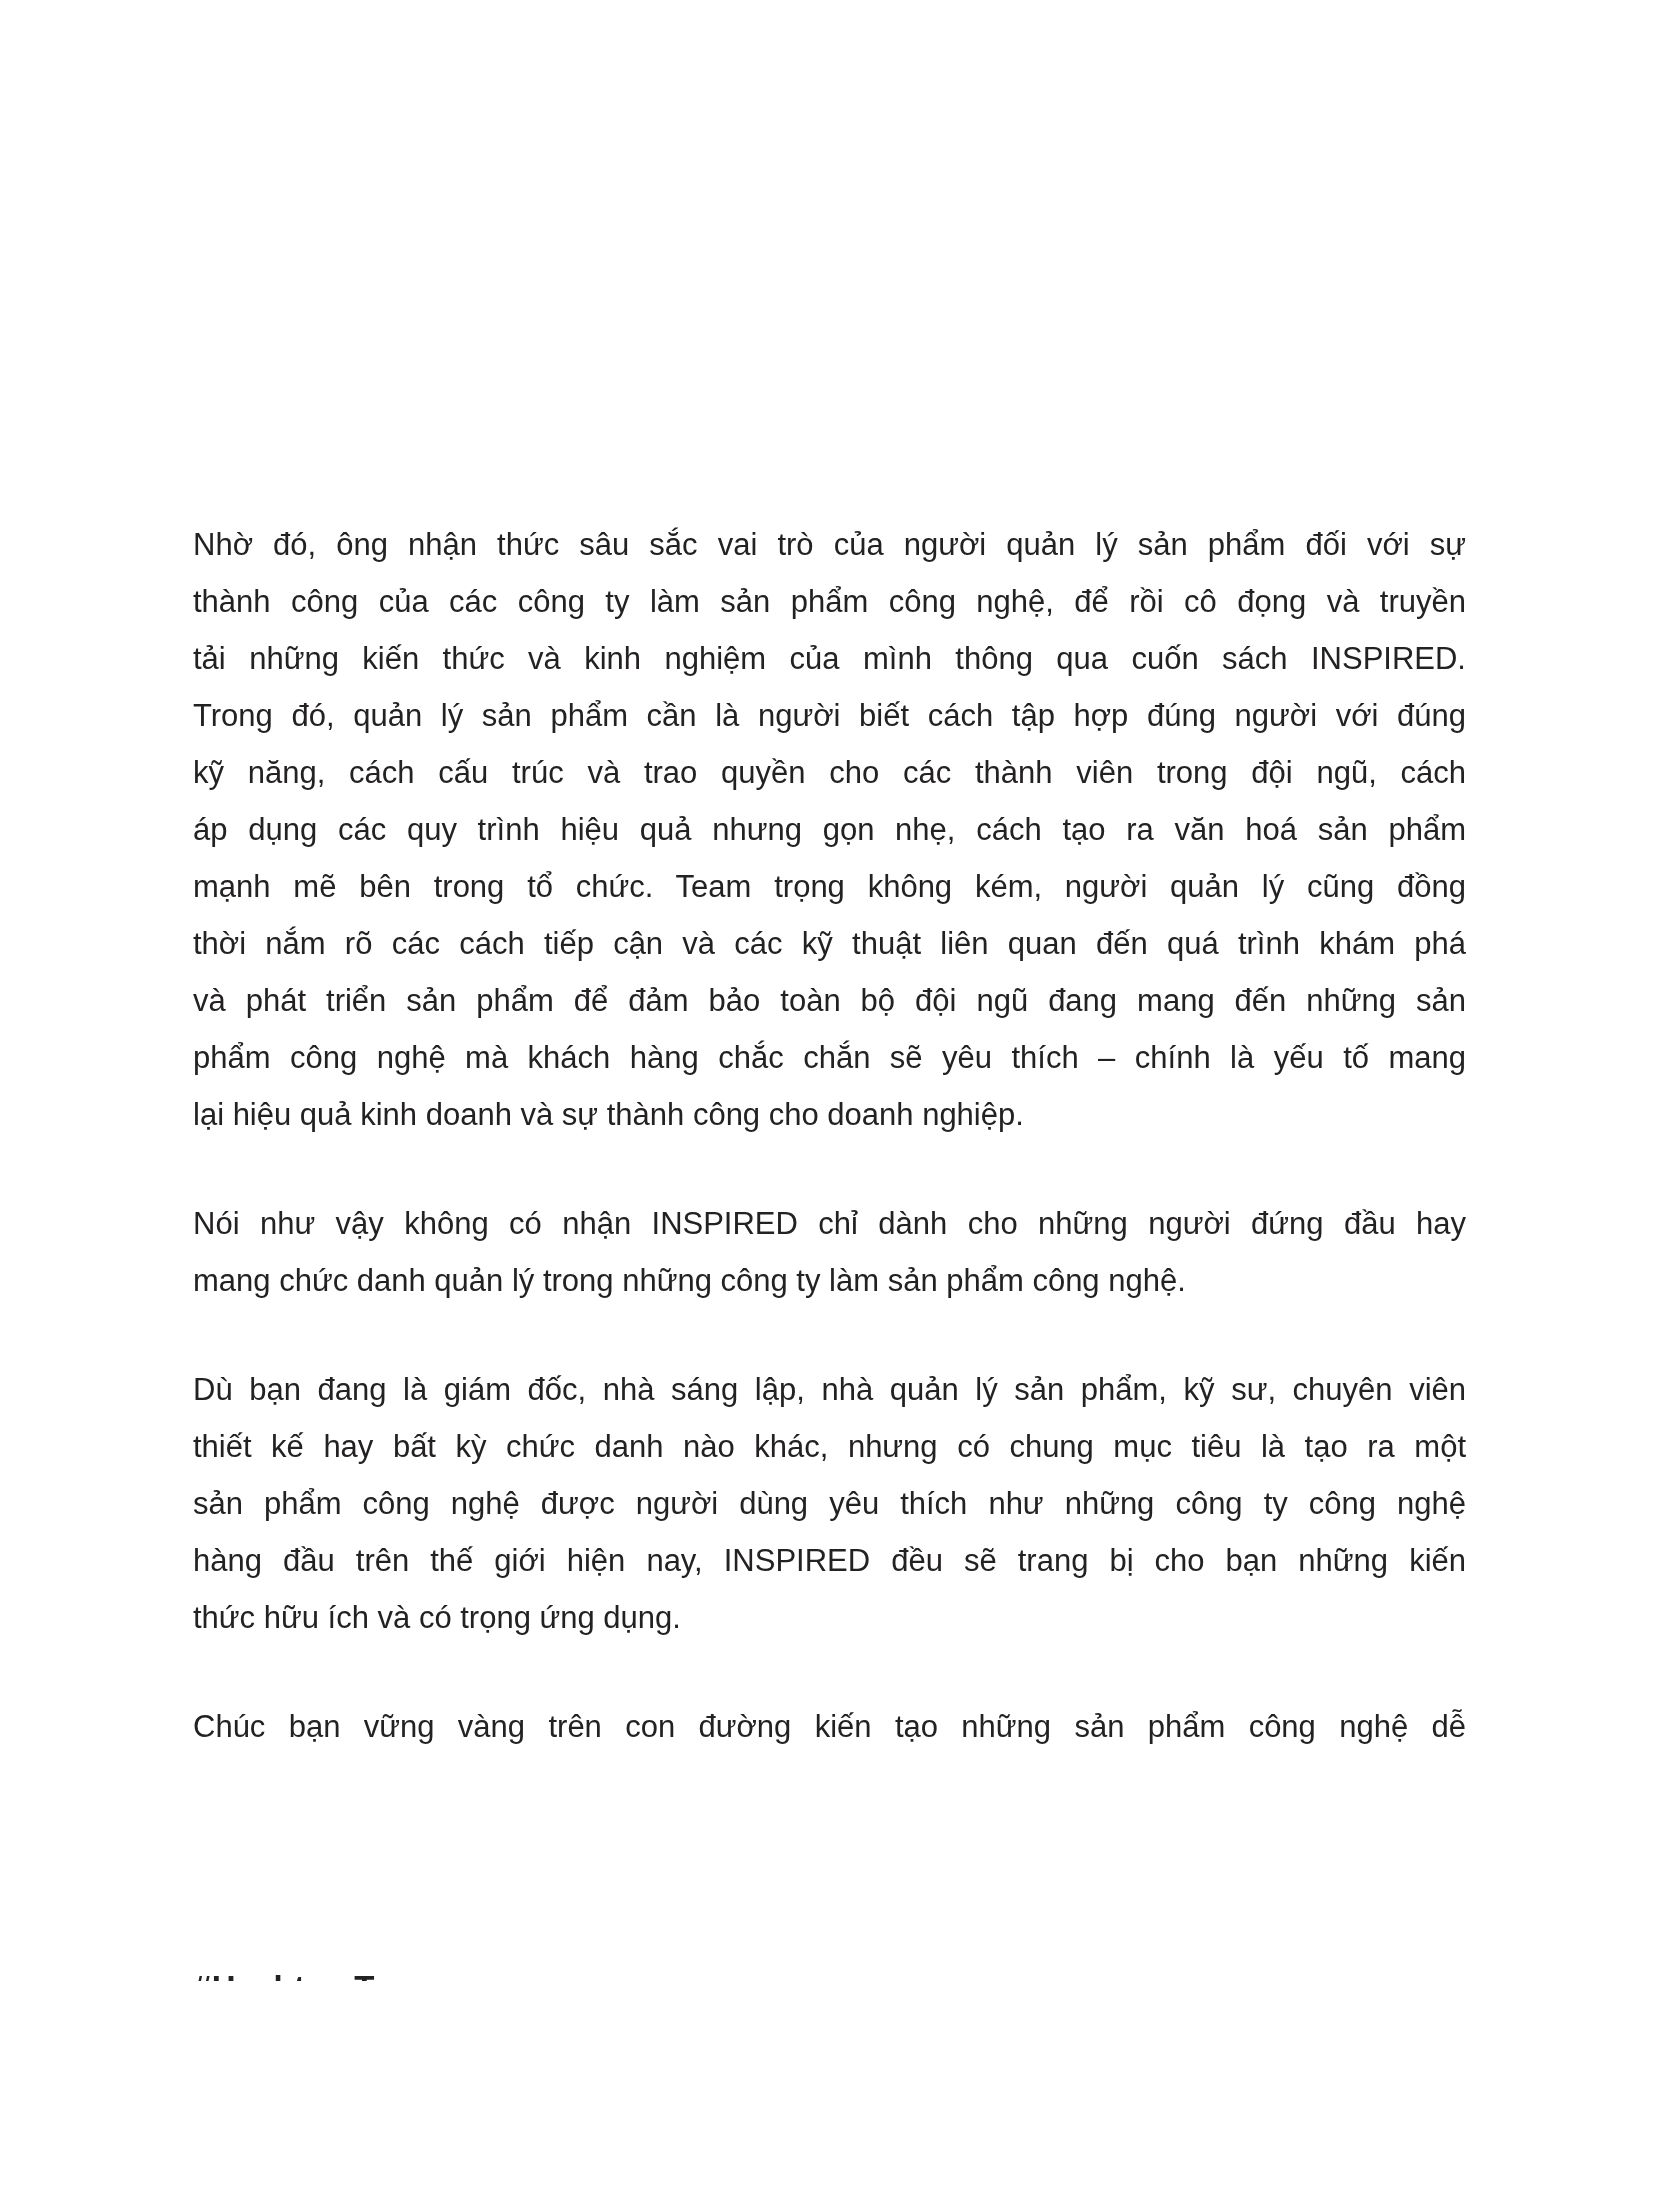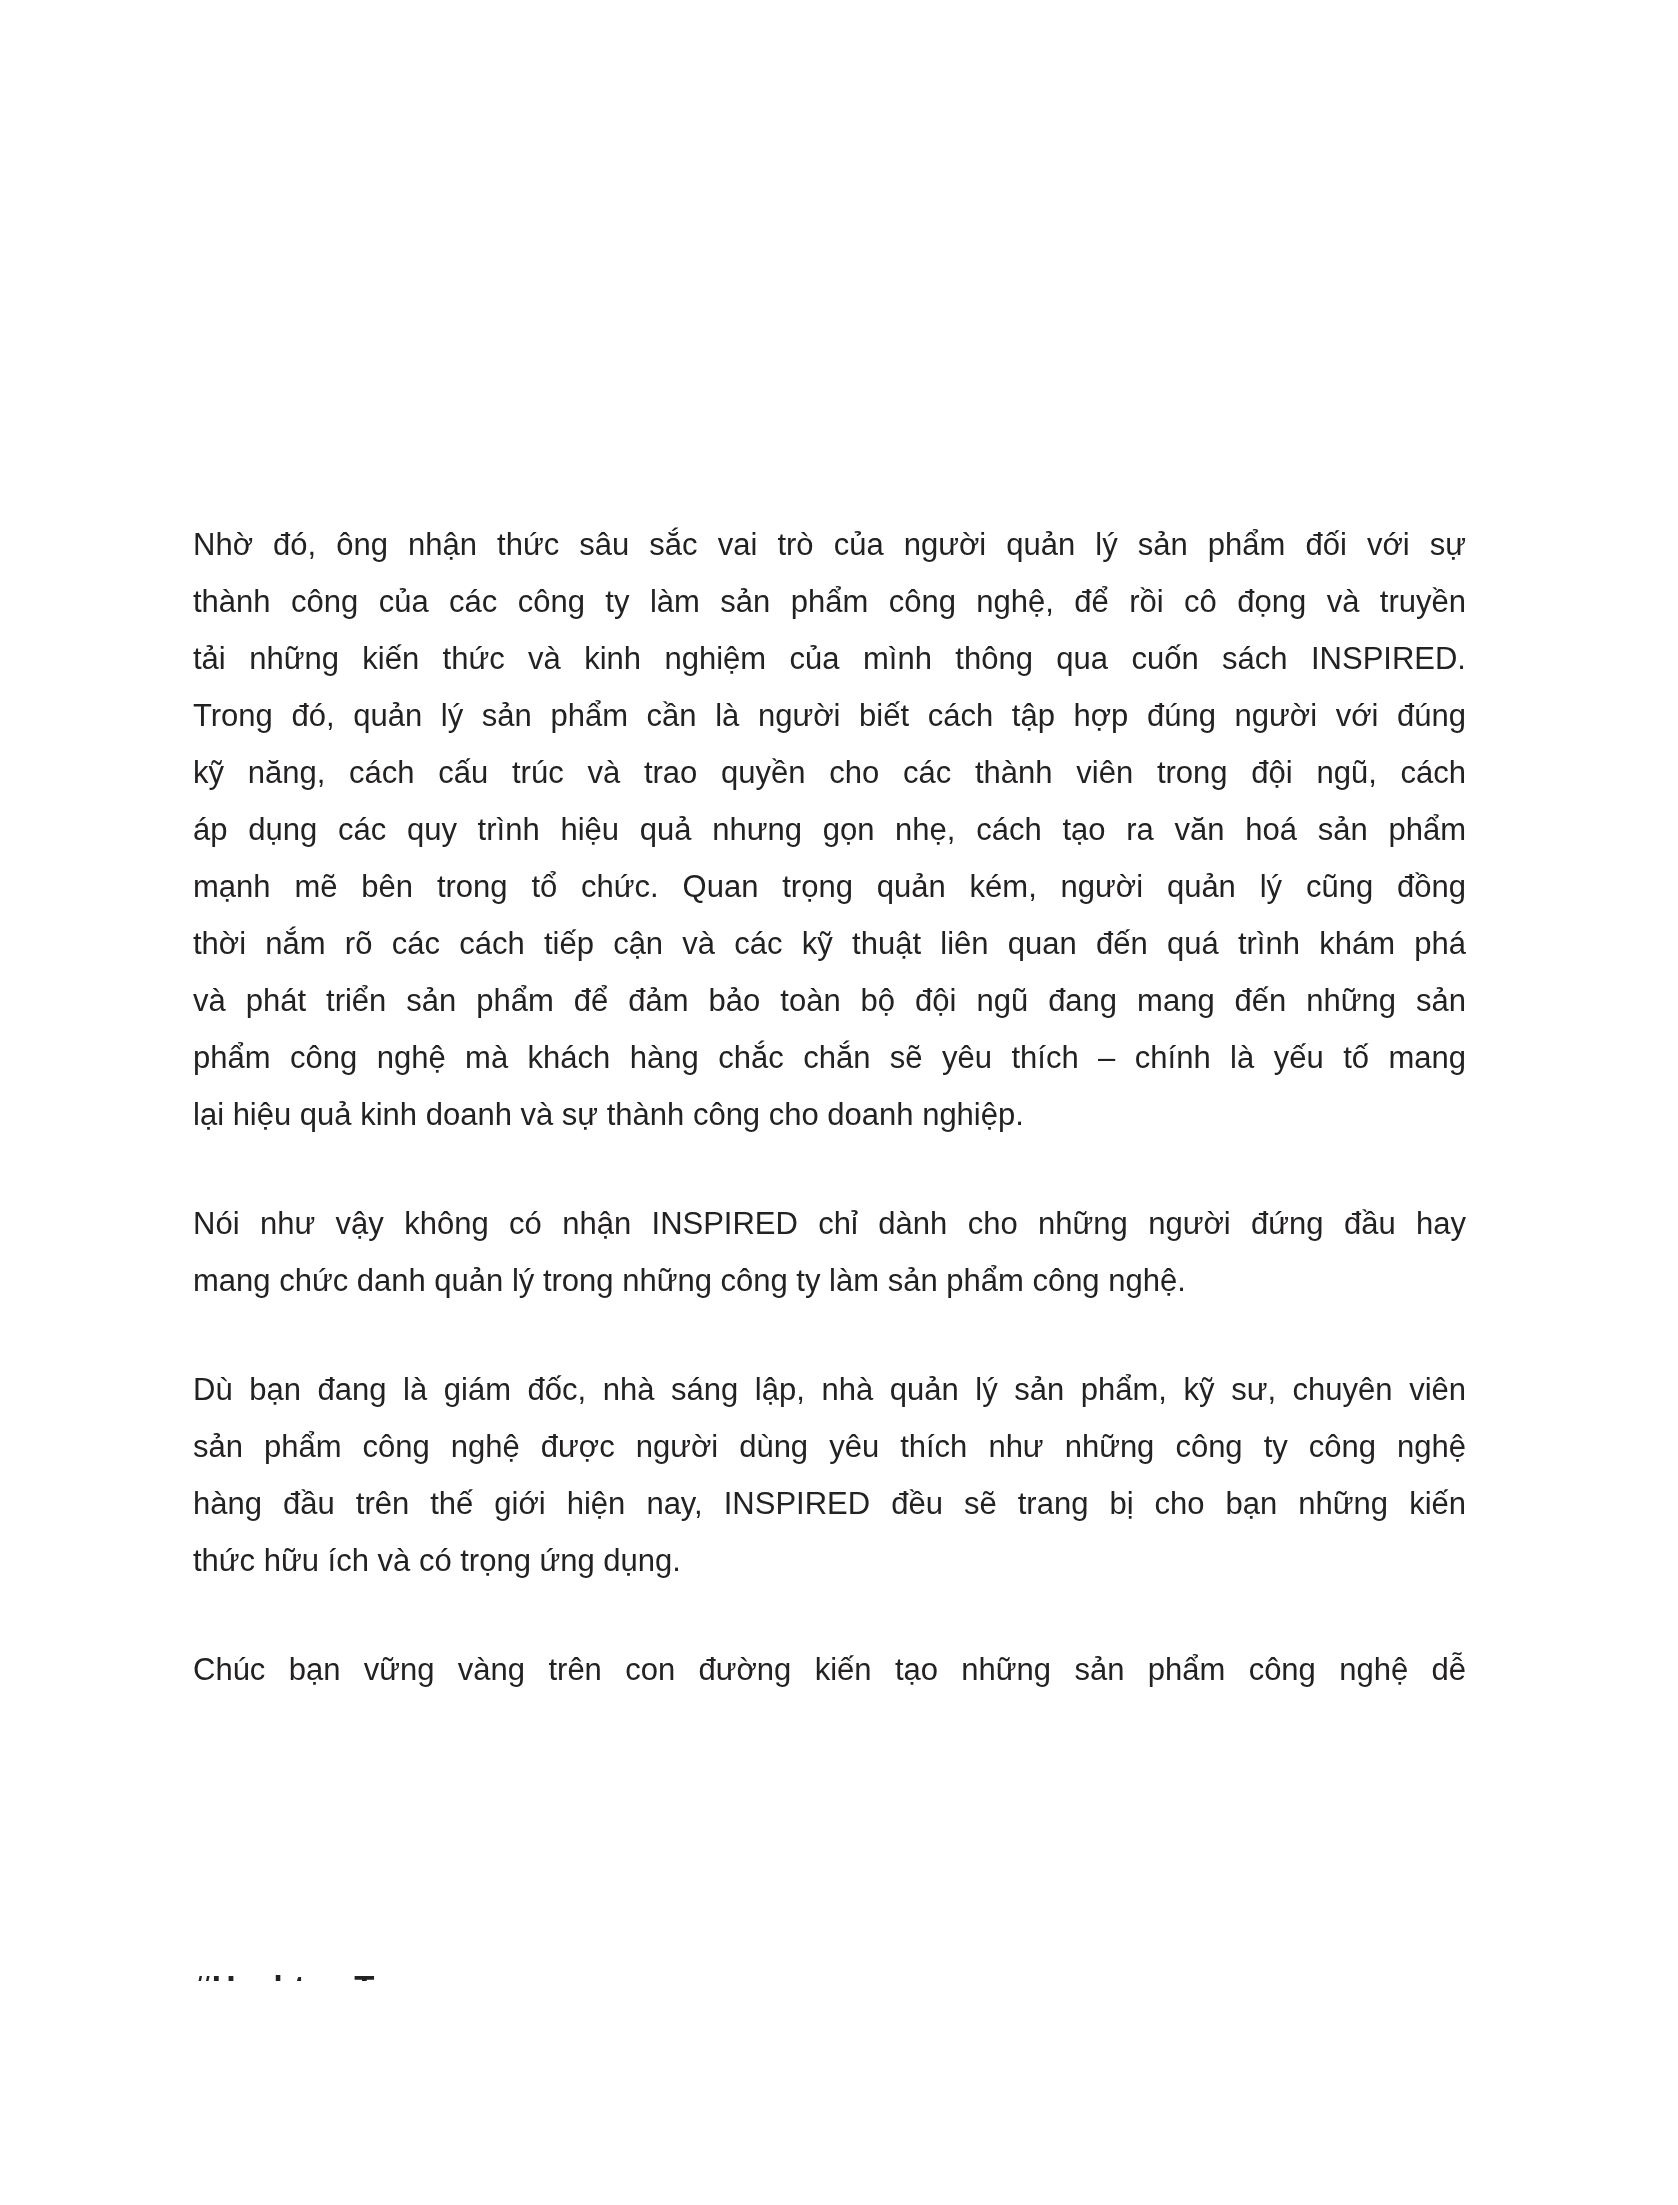--- a/index.html
+++ b/index.html
@@ -60,32 +60,33 @@
 
 <div class="page" style="--text-color: #242122; --page-bg: #ffffff;">
   <main class="text-block" id="text-block">
       <p class="paragraph">
         <span class="line">Nhờ đó, ông nhận thức sâu sắc vai trò của người quản lý sản phẩm đối với sự</span>
         <span class="line">thành công của các công ty làm sản phẩm công nghệ, để rồi cô đọng và truyền</span>
         <span class="line">tải những kiến thức và kinh nghiệm của mình thông qua cuốn sách INSPIRED.</span>
         <span class="line">Trong đó, quản lý sản phẩm cần là người biết cách tập hợp đúng người với đúng</span>
         <span class="line">kỹ năng, cách cấu trúc và trao quyền cho các thành viên trong đội ngũ, cách</span>
         <span class="line">áp dụng các quy trình hiệu quả nhưng gọn nhẹ, cách tạo ra văn hoá sản phẩm</span>
-        <span class="line">mạnh mẽ bên trong tổ chức. Quan trọng quản kém, người quản lý cũng đồng</span>
+        <span class="line">mạnh mẽ bên trong tổ chức. Team trọng không kém, người quản lý cũng đồng</span>
         <span class="line">thời nắm rõ các cách tiếp cận và các kỹ thuật liên quan đến quá trình khám phá</span>
         <span class="line">và phát triển sản phẩm để đảm bảo toàn bộ đội ngũ đang mang đến những sản</span>
         <span class="line">phẩm công nghệ mà khách hàng chắc chắn sẽ yêu thích – chính là yếu tố mang</span>
         <span class="line last">lại hiệu quả kinh doanh và sự thành công cho doanh nghiệp.</span>
       </p>
       <p class="paragraph">
         <span class="line">Nói như vậy không có nhận INSPIRED chỉ dành cho những người đứng đầu hay</span>
         <span class="line last">mang chức danh quản lý trong những công ty làm sản phẩm công nghệ.</span>
       </p>
       <p class="paragraph">
         <span class="line">Dù bạn đang là giám đốc, nhà sáng lập, nhà quản lý sản phẩm, kỹ sư, chuyên viên</span>
+        <span class="line">thiết kế hay bất kỳ chức danh nào khác, nhưng có chung mục tiêu là tạo ra một</span>
         <span class="line">sản phẩm công nghệ được người dùng yêu thích như những công ty công nghệ</span>
         <span class="line">hàng đầu trên thế giới hiện nay, INSPIRED đều sẽ trang bị cho bạn những kiến</span>
         <span class="line last">thức hữu ích và có trọng ứng dụng.</span>
       </p>
       <p class="paragraph">
         <span class="line">Chúc bạn vững vàng trên con đường kiến tạo những sản phẩm công nghệ dễ</span>
       </p>
     </main>
   <div class="signature">#Hashtag Team</div>
 </div>

